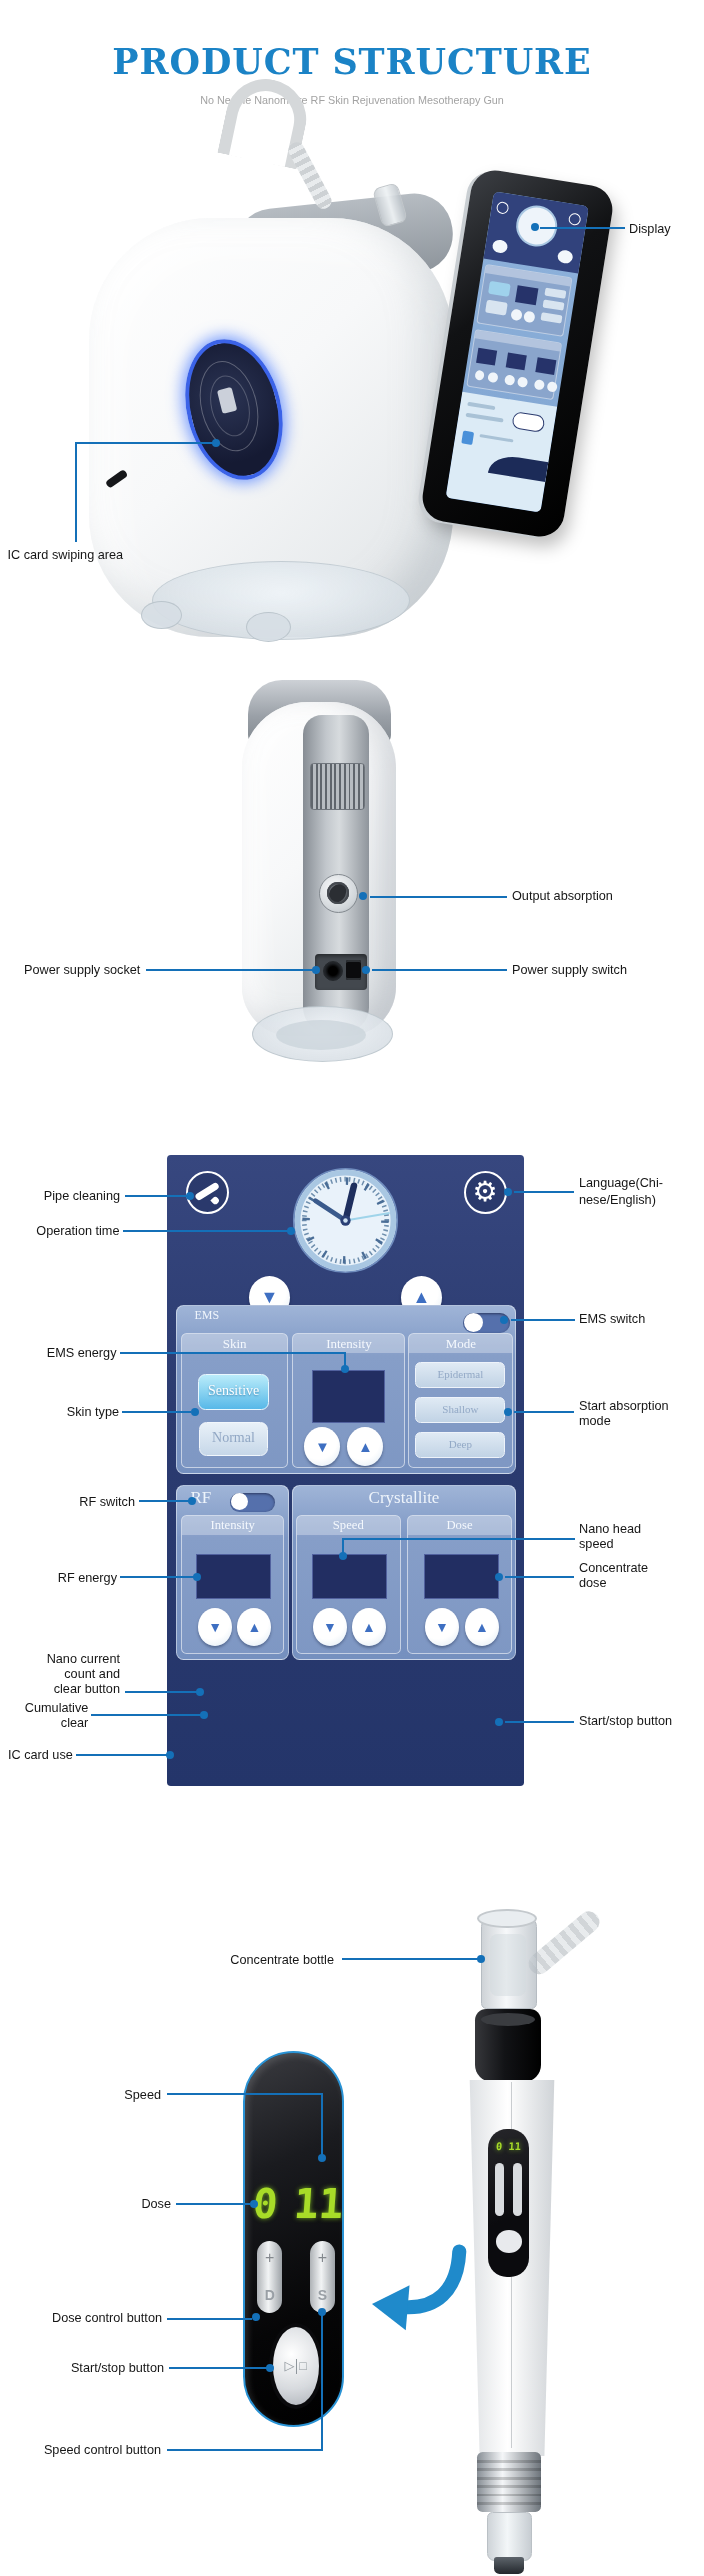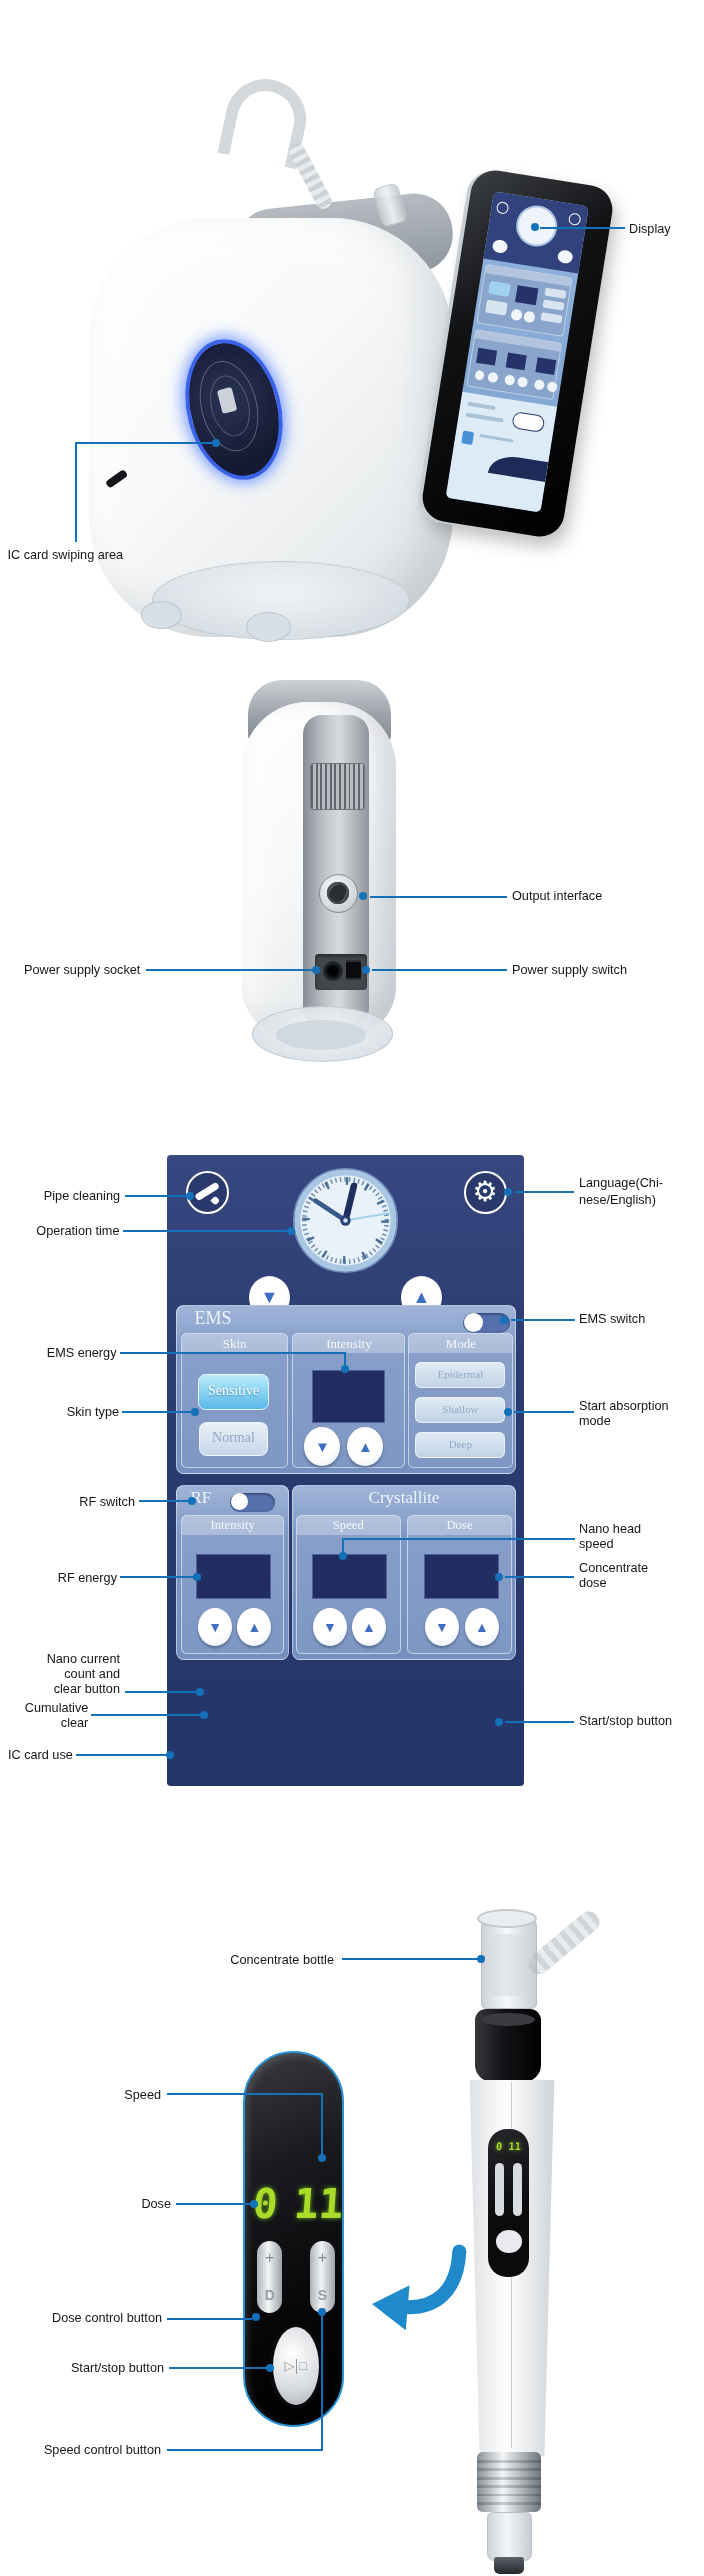--- a/index.html
+++ b/index.html
@@ -52,20 +52,22 @@
         background:linear-gradient(90deg,#aeb2b6 0%,#f2f4f5 45%,#9da2a7 100%);
         text-align:center;}
   .pill .plus{display:block;margin-top:7.5px;font-size:16px;color:#84898e;}
   .pill .let{display:block;margin-top:20.7px;font-size:14px;font-weight:bold;color:#999fa5;}
 </style>
 </head>
 <body>
 
 <div class="canvas">
 
+  <div class="title">PRODUCT STRUCTURE</div>
+  <div class="subtitle">No Needle Nanometre RF Skin Rejuvenation Mesotherapy Gun</div>
 
   <div>
 
     <div class="abs" style="left:235px;top:201px;width:218px;height:79px;background:linear-gradient(180deg,#b6bcc2,#8e959c);border-radius:38px;transform:rotate(-6deg);"></div>
 
     <div class="abs" style="left:225px;top:79px;width:81px;height:83px;border:12.2px solid #d5d8da;border-bottom:none;border-radius:49px 49px 0 0;transform:rotate(12deg);box-sizing:border-box;"></div>
     <div class="abs" style="left:302px;top:139px;width:16px;height:73px;border-radius:7.5px;transform:rotate(-28deg);background:repeating-linear-gradient(180deg,#cdd1d4 0 4.7px,#e8ebed 4.7px 9.4px);"></div>
 
     <div class="abs" style="left:377px;top:185px;width:24.4px;height:38px;border-radius:7.5px;transform:rotate(-16deg);background:linear-gradient(90deg,rgba(198,204,209,.85),rgba(238,242,244,.95),rgba(188,195,201,.85));border:0.9px solid #c2c7cb;"></div>
 
@@ -147,21 +149,21 @@
 
     <div class="abs" style="left:315px;top:954px;width:52px;height:36px;background:#43484e;border-radius:3.8px;box-shadow:inset 0 1.9px 4.7px rgba(0,0,0,.45);"></div>
     <div class="abs" style="left:323px;top:961px;width:18px;height:18px;border-radius:50%;background:radial-gradient(circle,#000 35%,#1d2024 60%,#34383d);border:0.9px solid #24272b;"></div>
     <div class="abs" style="left:346px;top:960px;width:15px;height:20px;background:#0b0b0d;border-radius:1.9px;box-shadow:inset 0 1.9px 0 #2c2f33, inset 0 -1.9px 0 #2c2f33;"></div>
 
     <div class="abs" style="left:252px;top:1006px;width:139px;height:54px;border-radius:50%;background:radial-gradient(ellipse at 50% 40%,rgba(240,244,248,.95),rgba(206,214,221,.85));border:1.9px solid rgba(168,180,188,.55);"></div>
     <div class="abs" style="left:276px;top:1020px;width:90px;height:30px;border-radius:50%;background:rgba(200,209,216,.7);"></div>
 
     <div class="ln" style="left:370px;top:896px;width:137px;height:2.3px;"></div>
     <div class="dt" style="left:359px;top:892px;"></div>
-    <div class="lbl" style="left:512px;top:889px;">Output interface</div>
+    <div class="lbl" style="left:512px;top:889px;">Output absorption</div>
     <div class="ln" style="left:146px;top:969px;width:167px;height:2.3px;"></div>
     <div class="dt" style="left:312px;top:966px;"></div>
     <div class="lbl ra" style="left:9.4px;top:963px;width:131px;">Power supply socket</div>
     <div class="ln" style="left:372px;top:969px;width:135px;height:2.3px;"></div>
     <div class="dt" style="left:362px;top:966px;"></div>
     <div class="lbl" style="left:512px;top:963px;">Power supply switch</div>
   </div>
 
   <div class="panel">
 
@@ -189,21 +191,21 @@
     </div>
 
     <div class="oval" style="left:82px;top:121px;width:41px;height:43px;">
       <span style="font-size:18px;line-height:43px;">▼</span>
     </div>
     <div class="oval" style="left:234px;top:121px;width:41px;height:43px;">
       <span style="font-size:18px;line-height:43px;">▲</span>
     </div>
 
     <div class="subbox" style="left:9.4px;top:150px;width:338px;height:167px;">
-      <div class="abs scr-serif" style="left:17px;top:1.9px;font-size:18px;color:#eef4fb;">EMS</div>
+      <div class="abs scr-serif" style="left:17px;top:1.9px;font-size:12px;color:#eef4fb;">EMS</div>
       <div class="toggle" style="left:286px;top:6.6px;width:47px;height:20.7px;">
         <div class="knob" style="width:19px;height:19px;"></div>
       </div>
 
       <div class="colbox" style="left:3.8px;top:27px;width:107px;height:135px;">
         <div class="colhdr">Skin</div>
       </div>
       <div class="skbtn" style="left:20.7px;top:68px;width:71px;height:36px;background:linear-gradient(180deg,#baecfa 0%,#57b8e8 100%);border:1.9px solid #e9f8ff;box-sizing:border-box;">
         <span style="font-size:14px;line-height:32px;color:#fff;text-shadow:0 0.9px 1.9px rgba(30,90,140,.6);">Sensitive</span>
       </div>

